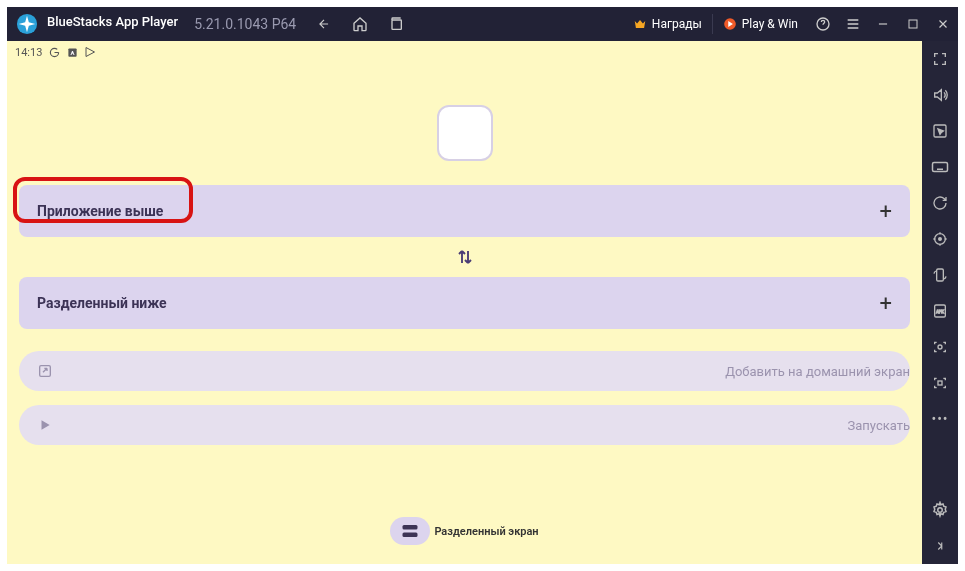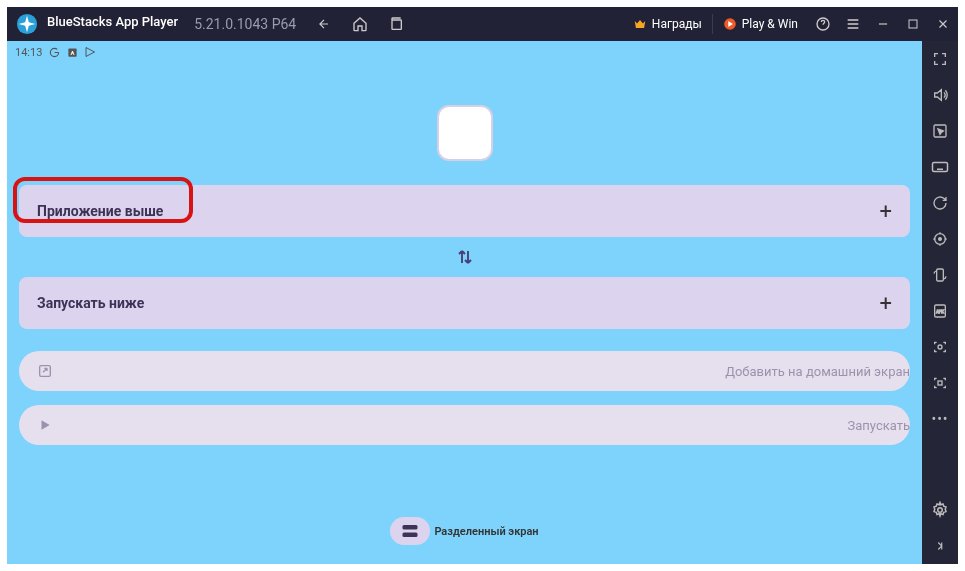--- a/index.html
+++ b/index.html
@@ -12,21 +12,21 @@
 .titlebar .ver{font-size:14px;color:#9a9ab0;margin-left:16px;margin-top:2px}
 .titlebar .titlewrap{display:flex;flex-direction:row;line-height:1.1}
 .titlebar .navbtns{display:flex;margin-left:20px;gap:20px;align-items:center}
 .titlebar .navbtns>div{width:16px;height:16px;display:flex;align-items:center;justify-content:center;cursor:pointer;color:#ccc}
 .titlebar .spacer{flex:1}
 .titlebar .rbtn{display:flex;align-items:center;padding:0 10px;height:34px;font-size:12px;gap:5px;cursor:pointer}
 .titlebar .rbtn .ico{width:14px;height:14px;display:flex;align-items:center;justify-content:center}
 .titlebar .divider{width:1px;height:20px;background:#3a3a50}
 .titlebar .winctrl{display:flex;align-items:center}
 .titlebar .winctrl>div{width:30px;height:34px;display:flex;align-items:center;justify-content:center;cursor:pointer;color:#ccc}
-.appbody{flex:1;display:flex;background:#7dd3fc;min-height:0}
+.appbody{flex:1;display:flex;background:#fef9c3;min-height:0}
 .main{flex:1;display:flex;flex-direction:column;position:relative}
 .statusbar{height:22px;display:flex;align-items:center;padding:0 8px;font-size:11px;color:#555;gap:6px}
 .statusbar .sicon{width:12px;height:12px;display:flex;align-items:center;justify-content:center}
 .content{flex:1;display:flex;flex-direction:column;align-items:center;padding:0 12px}
 .appbox{width:56px;height:56px;border:2px solid #d7d0e5;border-radius:12px;margin-top:42px;background:#fff}
 .row{width:100%;height:52px;background:#dcd4ee;border-radius:8px;display:flex;align-items:center;justify-content:space-between;padding:0 18px;color:#3c3356;font-weight:700;font-size:14px;margin-top:24px;cursor:pointer}
 .row.top{position:relative}
 .row .plus{font-size:22px;font-weight:400;color:#333}
 .highlight{position:absolute;left:-6px;top:-8px;width:180px;height:46px;border:4px solid #d81313;border-radius:12px;pointer-events:none}
 .swap{margin:10px 0;color:#4a3d75;font-size:18px;font-weight:700}
@@ -160,21 +160,21 @@
           <span class="plus">+</span>
         </div>
 
         <div class="swap">
           <svg width="18" height="20" viewBox="0 0 24 24" fill="none" stroke="#4a3d75" stroke-width="2.5">
               <path d="M8 4v16m0-16L4 8m4-4l4 4M16 20V4m0 16l4-4m-4 4l-4-4"></path>
             </svg>
         </div>
 
         <div class="row bot">
-          <span>Запускать ниже</span>
+          <span>Разделенный ниже</span>
           <span class="plus">+</span>
         </div>
 
         <div class="btn">
           <span class="bicon">
               <svg width="16" height="16" viewBox="0 0 24 24" fill="none" stroke="#9b93ae" stroke-width="2">
                 <rect x="4" y="4" width="16" height="16" rx="2"></rect>
                 <path d="M9 14l6-6m0 0h-4m4 0v4"></path>
               </svg>
             </span>

